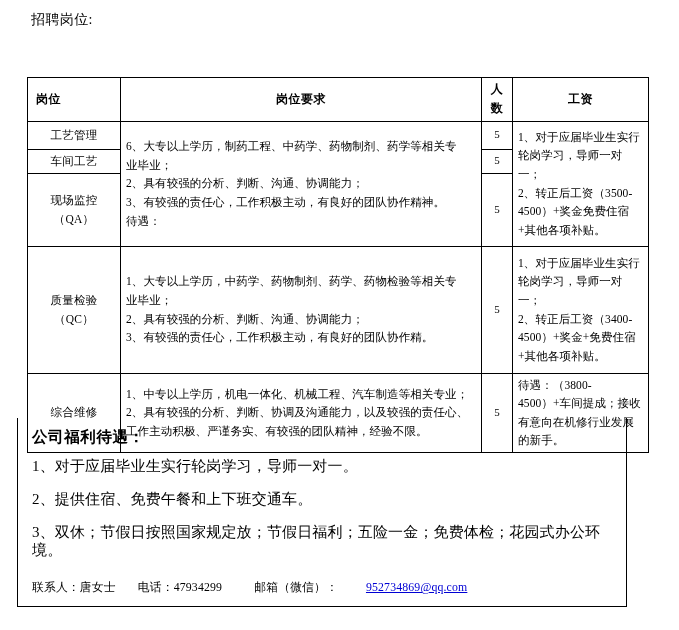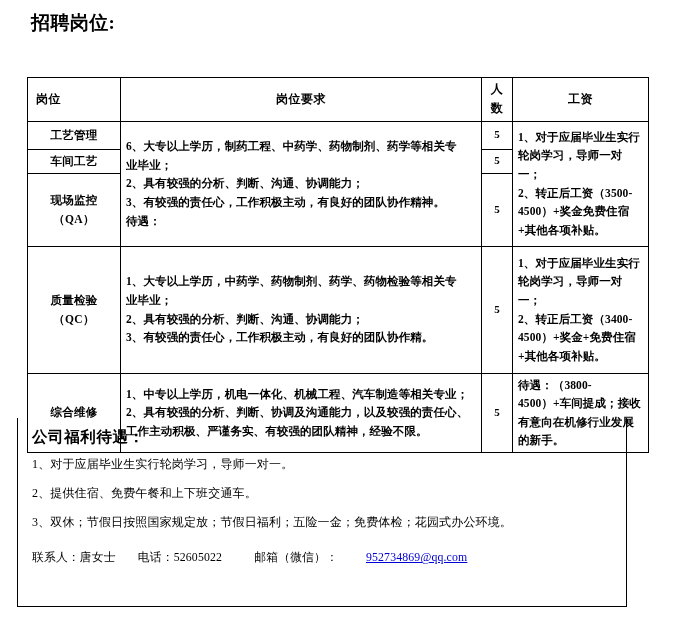--- a/index.html
+++ b/index.html
@@ -21,43 +21,43 @@
     width: 679px;
     height: 630px;
     box-sizing: border-box;
   }
 
   
   .doc-heading {
     position: absolute;
     left: 31px;
     top: 12px;
-    font-size: 19px;
-    font-weight: bold;
+    font-size: 14px;
+    font-weight: normal;
     letter-spacing: .4px;
     line-height: 1.2;
   }
 
   
   .job-table {
     position: absolute;
     left: 27px;
     top: 77px;
     width: 621px;
     border-collapse: collapse;
     table-layout: fixed;
     font-size: 11.5px;
     line-height: 1.62;
     padding-left: 16px;
   }
   .job-table td, .job-table th {
     border: 1px solid #000000;
     padding: 2px 5px;
     vertical-align: middle;
-    font-weight: bold;
+    font-weight: normal;
     box-sizing: border-box;
   }
 
   
   col.c-post  { width: 93px; }
   col.c-req   { width: 361px; }
   col.c-num   { width: 31px; }
   col.c-sal   { width: 136px; }
 
   .hdr td {
@@ -111,21 +111,21 @@
     box-sizing: border-box;
     padding: 9px 0 0 14px;
   }
   .welfare-title {
     font-size: 15.5px;
     font-weight: bold;
     letter-spacing: .6px;
     margin-bottom: 9px;
   }
   .welfare-item {
-    font-size: 12px;
+    font-size: 15px;
     letter-spacing: .15px;
     margin-bottom: 14px;
     line-height: 1.25;
   }
   .contact-line {
     font-size: 11.8px;
     letter-spacing: .15px;
     margin-top: 20px;
     margin-bottom: 12px;
     line-height: 1.25;
@@ -224,20 +224,20 @@
 
   <div class="welfare">
     <div class="welfare-title">公司福利待遇：</div>
     <div class="welfare-item">1、对于应届毕业生实行轮岗学习，导师一对一。</div>
     <div class="welfare-item">2、提供住宿、免费午餐和上下班交通车。</div>
     <div class="welfare-item">3、双休；节假日按照国家规定放；节假日福利；五险一金；免费体检；花园式办公环境。</div>
 
     <div class="contact-line">
       <span>联系人：唐女士</span>
       <span class="gap-a"></span>
-      <span>电话：52605022</span>
+      <span>电话：47934299</span>
       <span class="gap-b"></span>
       <span>邮箱（微信）：</span><a class="email-link" href="#">952734869@qq.com</a>
     </div>
 
   </div>
 
 </div>
 
 </body></html>

